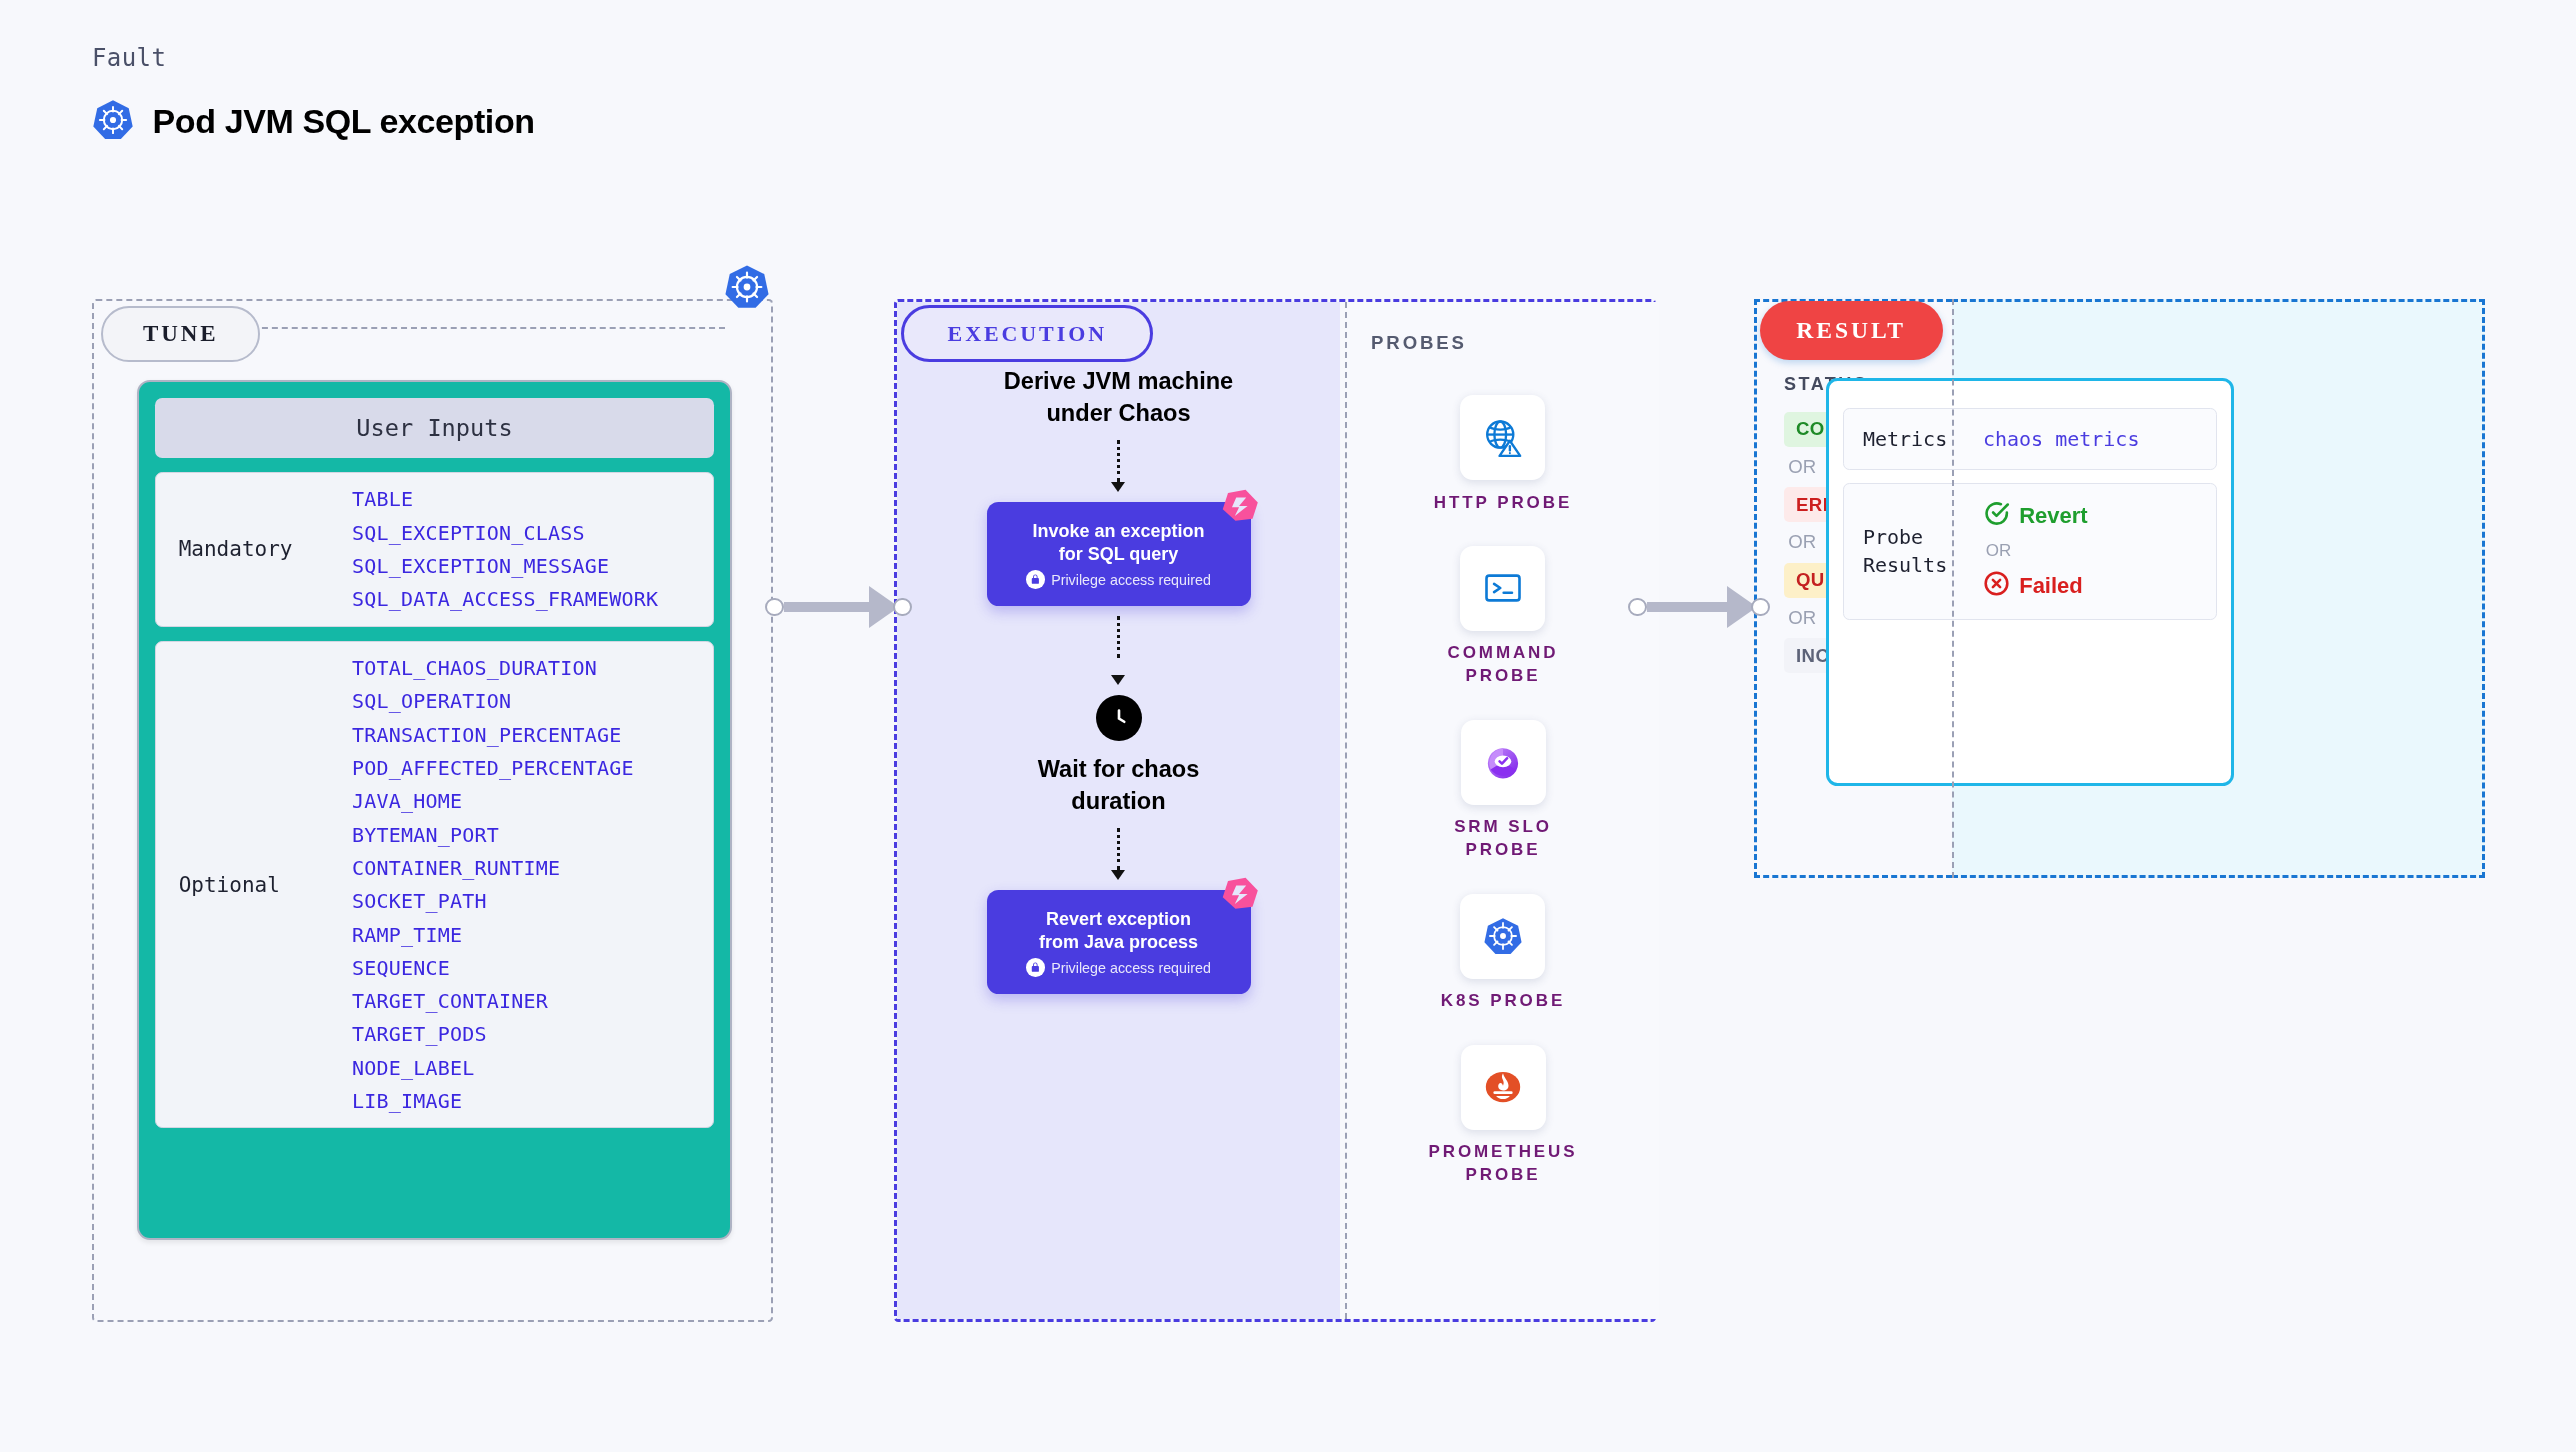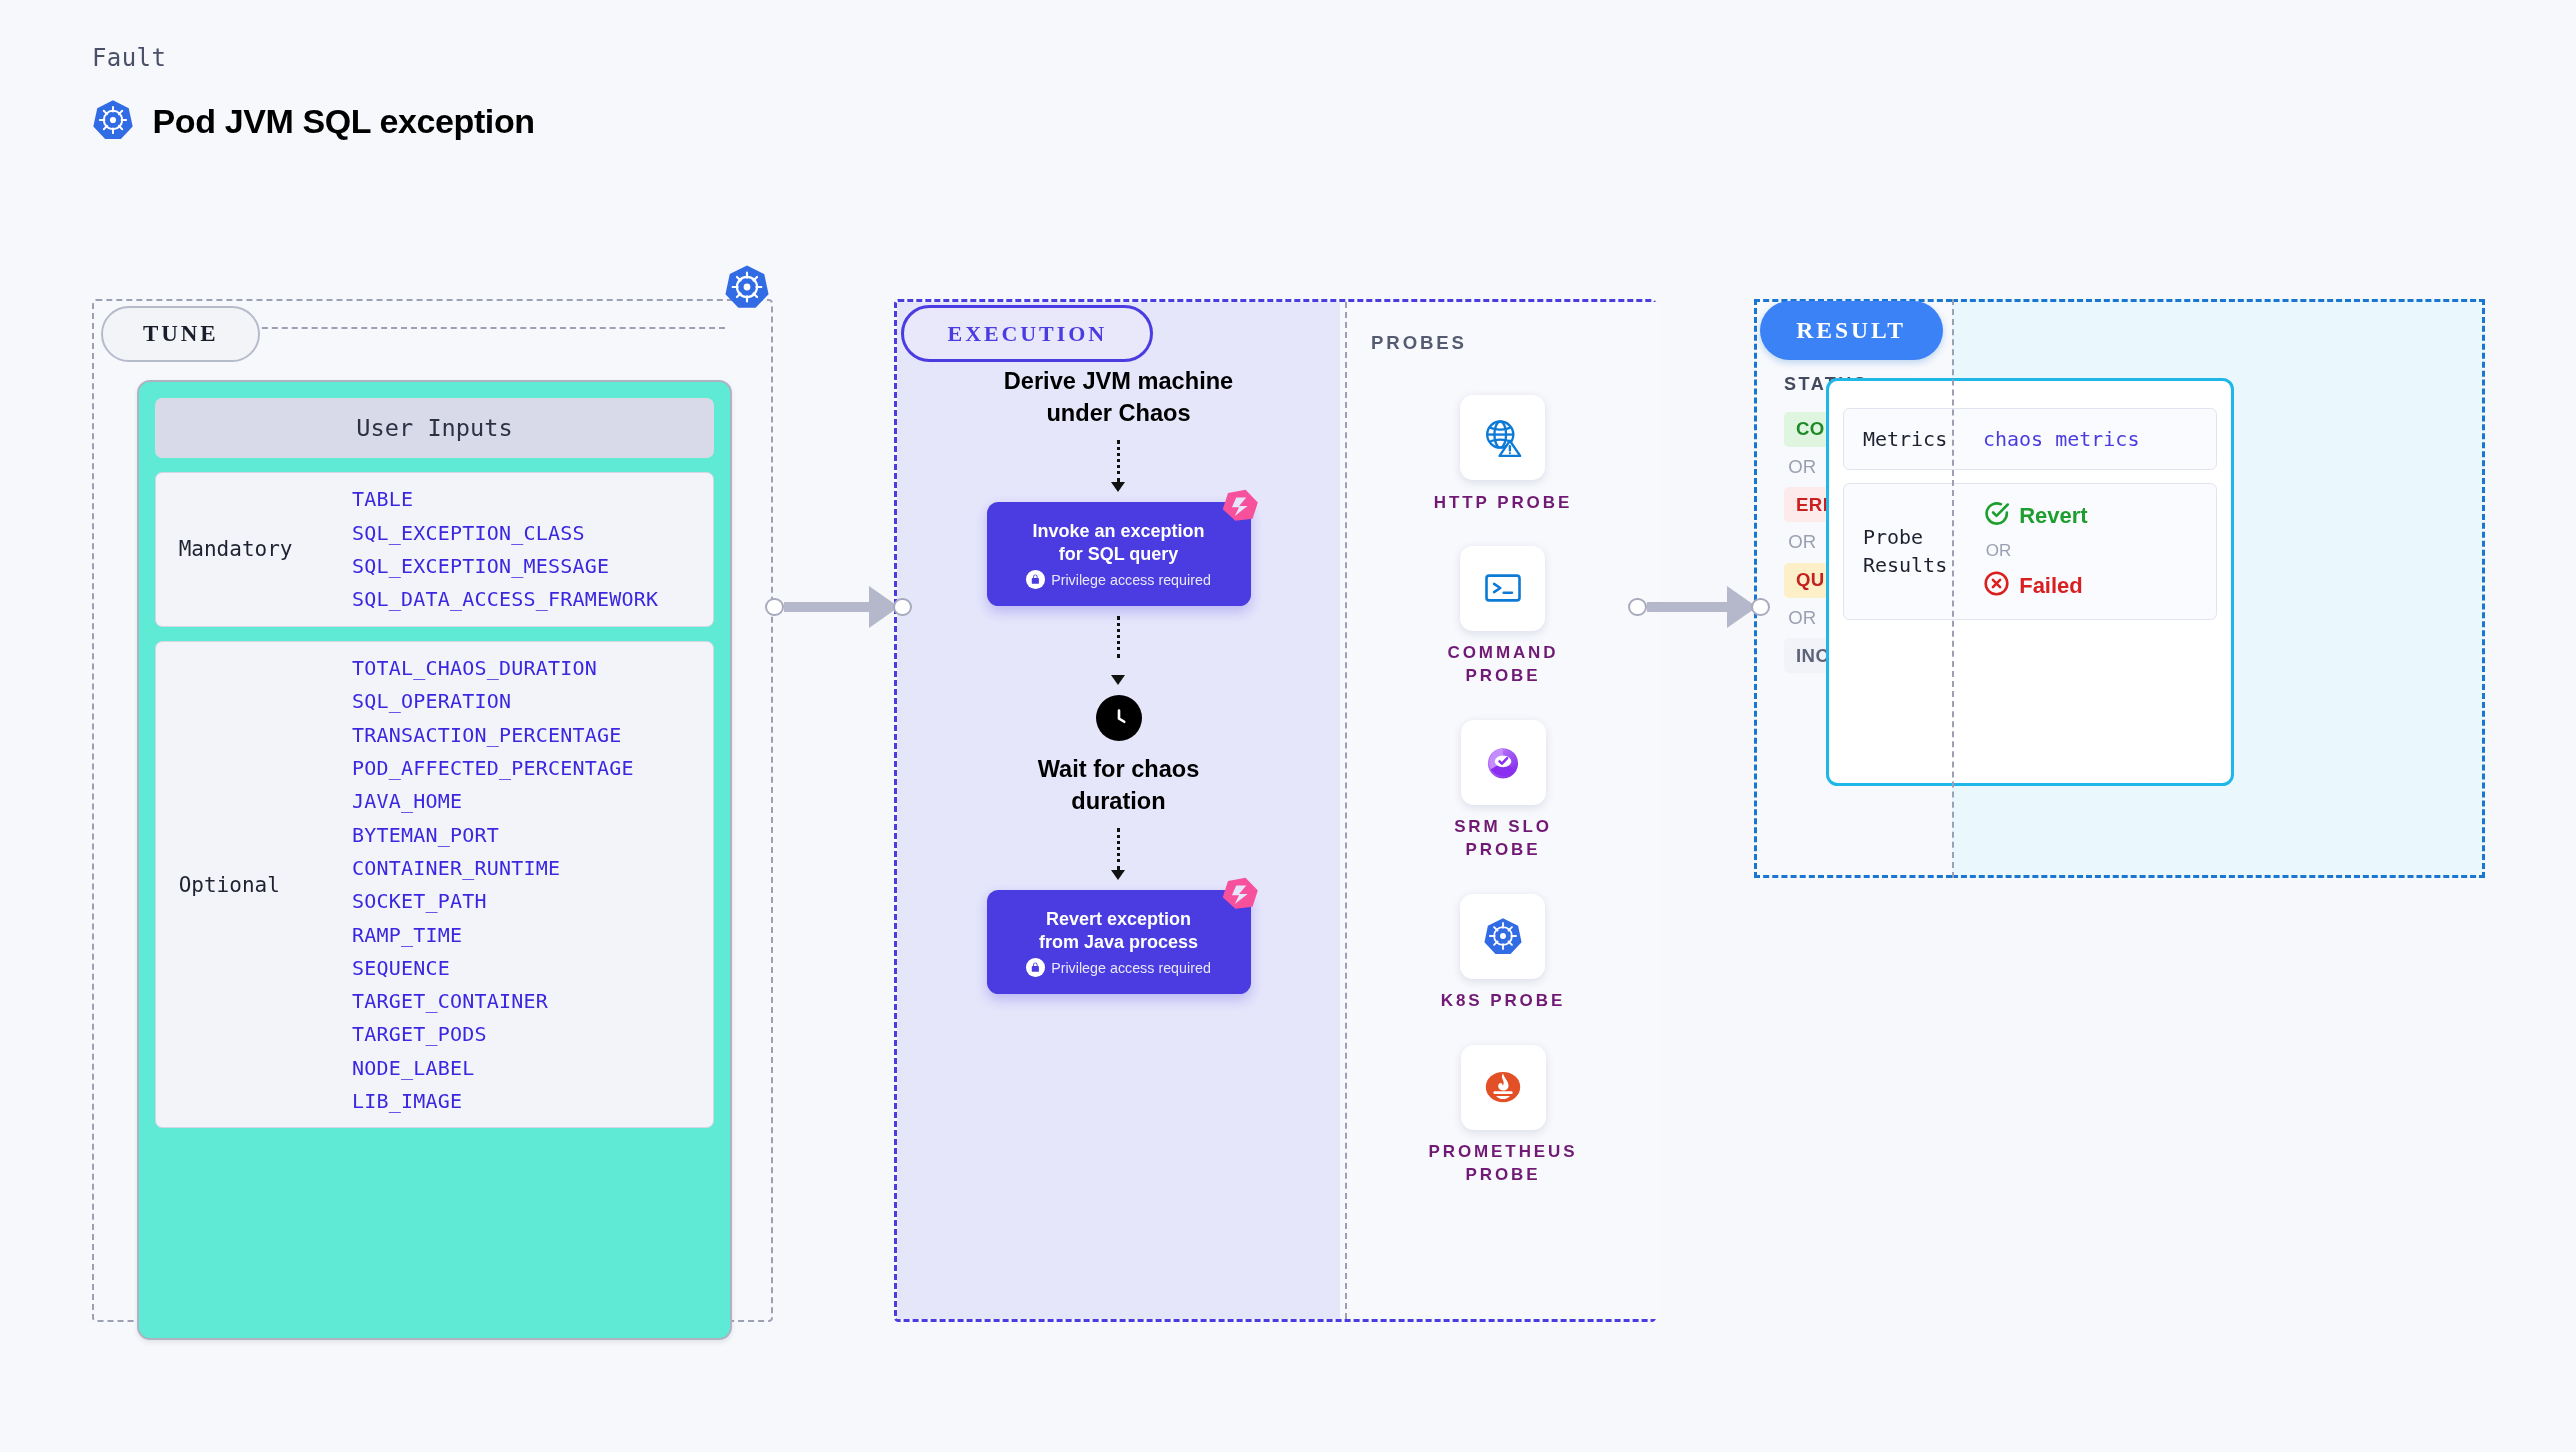--- a/index.html
+++ b/index.html
@@ -45,22 +45,22 @@
   
   #tune-panel { left: 92px; top: 299px; width: 681px; height: 1023px;
     border: 2.9px dashed #9ba0b5; border-radius: 4.3px; background: transparent; }
   #tune-badge { left: 7.2px; top: -27px; width: 159px; height: 56px;
     background: #f3f4f8; border: 2.9px solid #b6bbcc; color: #1a1d2b; font-size: 23px; }
   #tune-k8s { position: absolute; left: 724px; top: 264px; z-index: 6; }
   #tune-dash-line { position: absolute; left: 252px; top: 327px; width: 473px; height: 0;
     border-top: 2.9px dashed #9ba0b5; }
 
   #user-inputs-card {
-    position: absolute; left: 43px; top: 79px; width: 595px; height: 960px;
-    background: #5eead4; border: 2.1px solid #aeb3c4; border-radius: 13px;
+    position: absolute; left: 43px; top: 79px; width: 595px; height: 860px;
+    background: #14b8a6; border: 2.1px solid #aeb3c4; border-radius: 13px;
     box-shadow: 0 2.1px 5.7px rgba(0,0,0,0.08);
     padding: 15.8px;
   }
   #user-inputs-header {
     height: 60px; background: #d8daea; border-radius: 7.2px;
     display: flex; align-items: center; justify-content: center;
     font-family: "DejaVu Sans Mono", monospace; font-size: 23.6px; color: #2d3142;
   }
   .param-group {
     margin-top: 14.3px; background: #f2f4f9; border: 1.4px solid #d3d6e3;
@@ -124,21 +124,21 @@
 
   
   #result-panel { left: 1754px; top: 299px; width: 731px; height: 579px; }
   #result-status-col { position: absolute; left: 0; top: 0; width: 198px; height: 100%;
     border: 3.6px dashed #1976d2; border-right: 0; background: #f8f9fd; }
   #result-body { position: absolute; left: 198px; top: 0; width: 533px; height: 100%;
     border: 3.6px dashed #1976d2; border-left: 0; background: #eaf8fd; }
   #result-divider { position: absolute; left: 198px; top: 0; width: 0; height: 100%;
     border-left: 2.1px dashed #9ba0b5; z-index: 3; }
   #result-badge { left: 5.7px; top: -30px; width: 183px; height: 59px;
-    background: #3b82f6; border: 0; color: #fff; font-size: 23.6px;
+    background: #ef4444; border: 0; color: #fff; font-size: 23.6px;
     box-shadow: 0 2.9px 7.2px rgba(18,113,202,0.25); }
 
   #status-label { position: absolute; left: 30px; top: 75px;
     font-size: 18px; font-weight: bold; color: #444a5e; letter-spacing: 2.5px; }
   #status-list { position: absolute; left: 30px; top: 113px;
     display: flex; flex-direction: column; align-items: flex-start; gap: 9.3px; }
   .status-chip { padding: 6.4px 12px; border-radius: 5px;
     font-size: 18.6px; font-weight: bold; letter-spacing: 0.4px; }
   .status-or { font-size: 18.6px; color: #9aa0b2; padding-left: 4.3px; }
 

